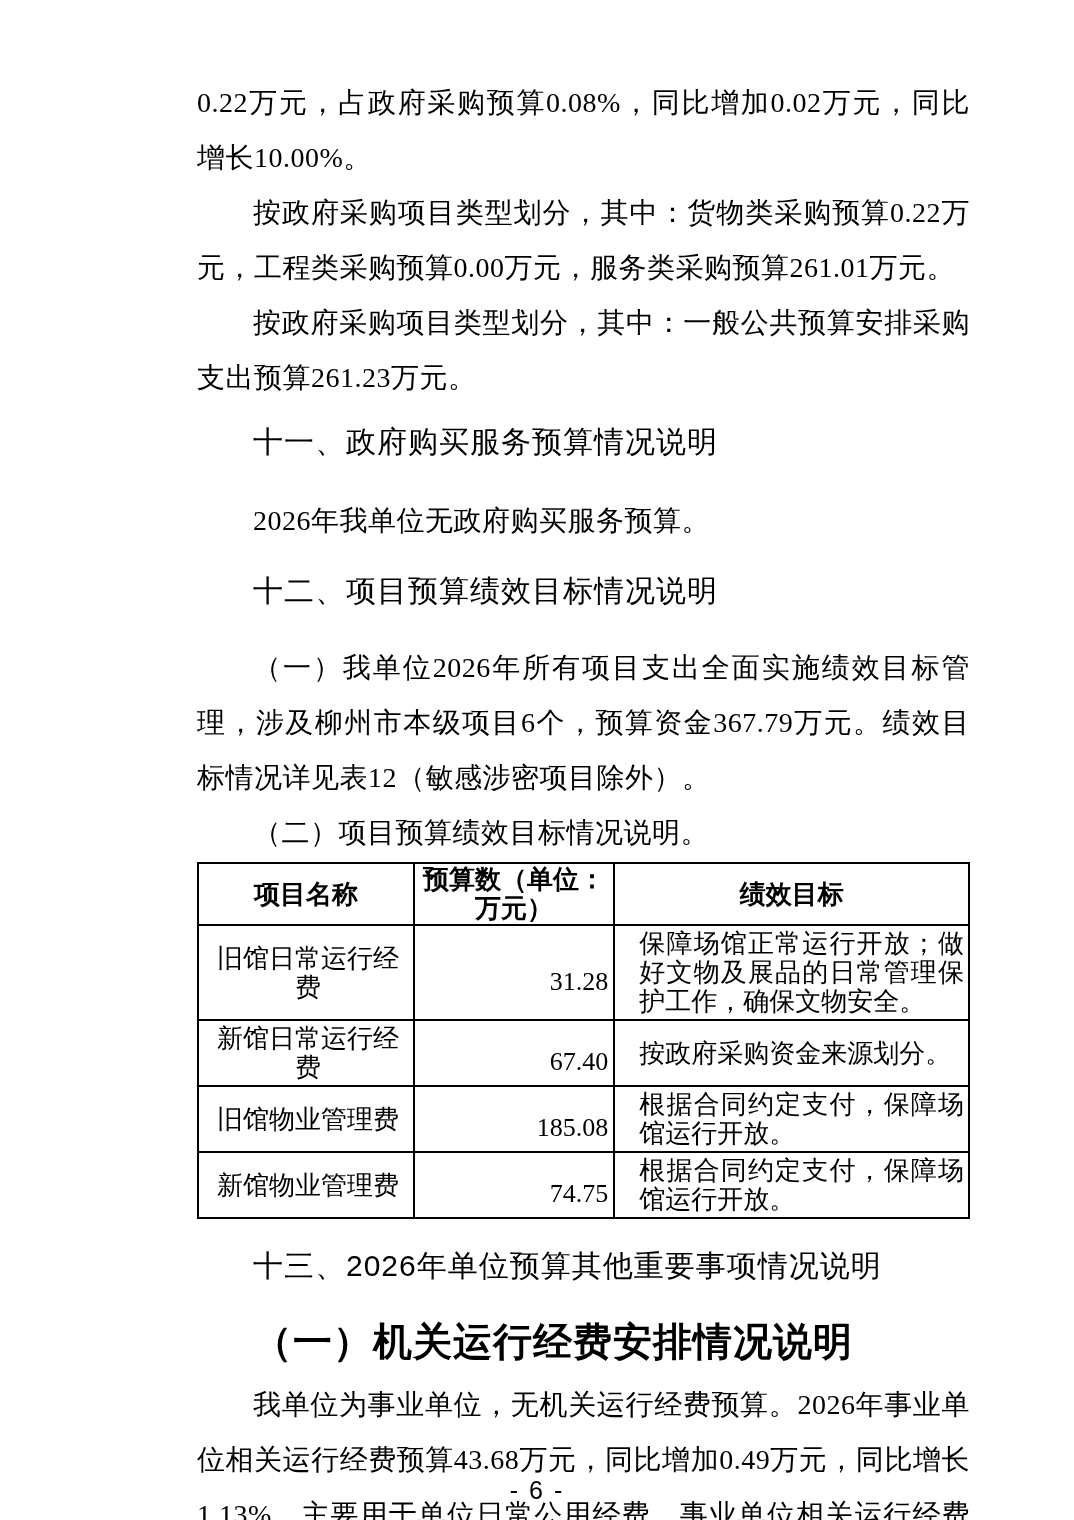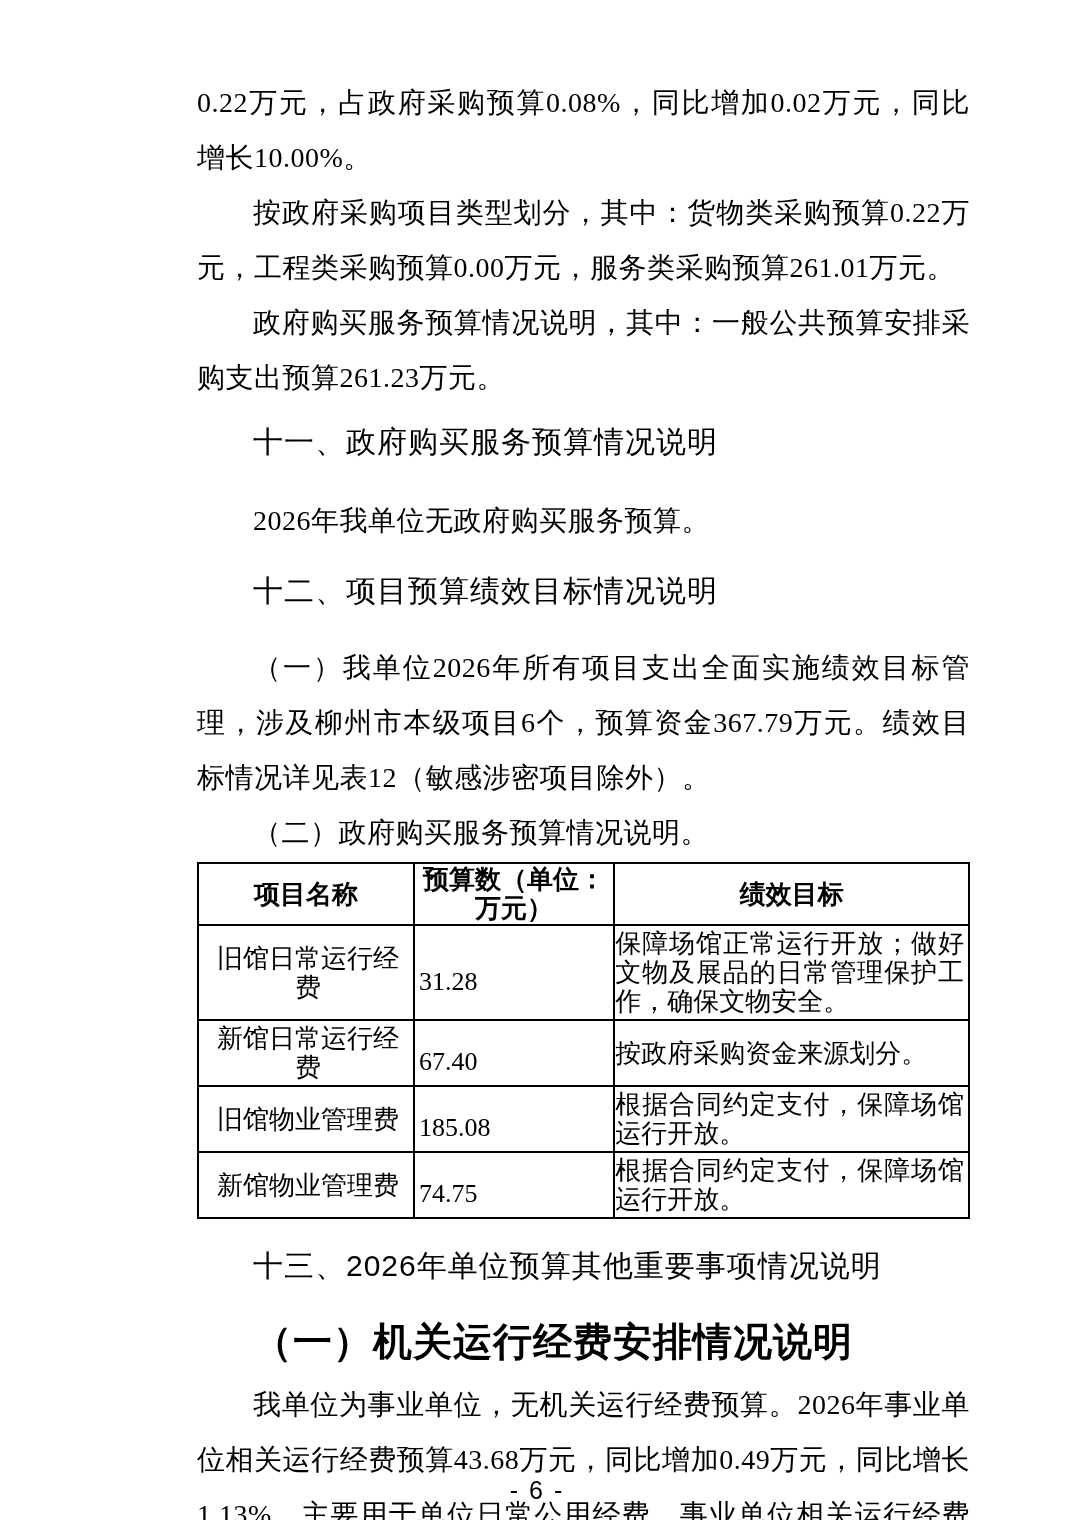--- a/index.html
+++ b/index.html
@@ -66,22 +66,22 @@
     border: 2px solid #000;
     vertical-align: middle;
   }
   table.goals th {
     font-weight: bold;
     text-align: center;
     height: 30px;
     padding: 1px 2px;
   }
   td.cell-name  { text-align: center;  padding: 3px 4px 3px 8px; }
-  td.cell-num   { padding: 20px 5px 3px 4px; }
-  td.cell-goal  { text-align: left;  padding: 3px 4px 3px 0; text-align: justify; }
+  td.cell-num   { text-align: right; padding: 20px 5px 3px 4px; }
+  td.cell-goal  { text-align: left;  padding: 3px 4px 3px 24px; text-align: justify; }
   tr.row-tall td { height: 60px; }
   tr.row-std td  { height: 29px; }
   col.c1 { width: 28%; }
   col.c2 { width: 26%; }
   col.c3 { width: 46%; }
   
   .page-number {
     position: absolute;
     top: 1476px;
     left: 0;
@@ -94,31 +94,31 @@
 </style>
 </head>
 <body>
 
 <div class="page">
 
   <p class="para">0.22万元，占政府采购预算0.08%，同比增加0.02万元，同比增长10.00%。</p>
 
   <p class="para indent">按政府采购项目类型划分，其中：货物类采购预算0.22万元，工程类采购预算0.00万元，服务类采购预算261.01万元。</p>
 
-  <p class="para indent">政府购买服务预算情况说明，其中：一般公共预算安排采购支出预算261.23万元。</p>
+  <p class="para indent">按政府采购项目类型划分，其中：一般公共预算安排采购支出预算261.23万元。</p>
 
   <h2 class="sec-heading h11">十一、政府购买服务预算情况说明</h2>
 
   <p class="para indent body11">2026年我单位无政府购买服务预算。</p>
 
   <h2 class="sec-heading h12">十二、项目预算绩效目标情况说明</h2>
 
   <p class="para indent p12a">（一）我单位2026年所有项目支出全面实施绩效目标管理，涉及柳州市本级项目6个，预算资金367.79万元。绩效目标情况详见表12（敏感涉密项目除外）。</p>
 
-  <p class="para indent">（二）政府购买服务预算情况说明。</p>
+  <p class="para indent">（二）项目预算绩效目标情况说明。</p>
 
   <table class="goals">
     <colgroup>
         <col class="c1">
         <col class="c2">
         <col class="c3">
       </colgroup>
     <thead>
       <tr>
         <th>项目名称</th>

